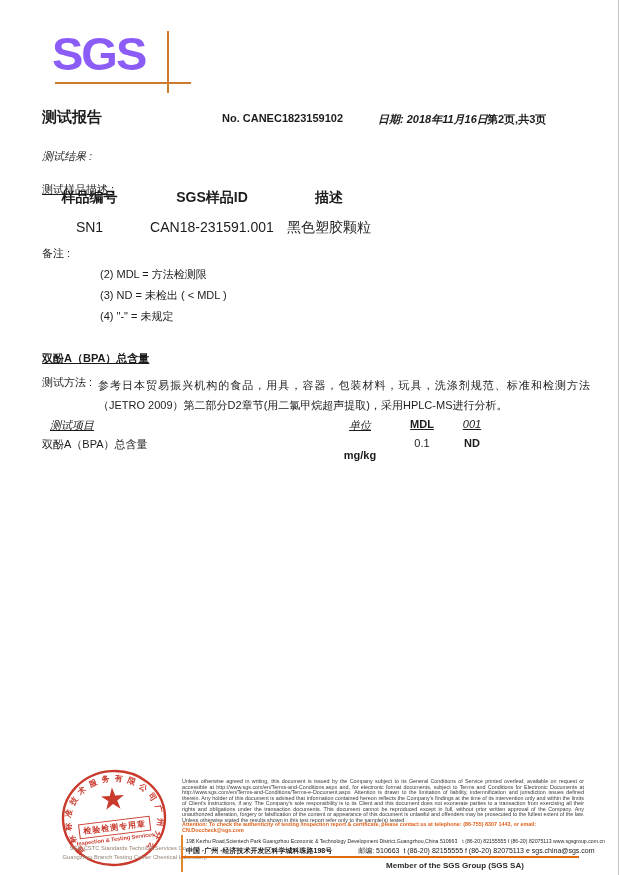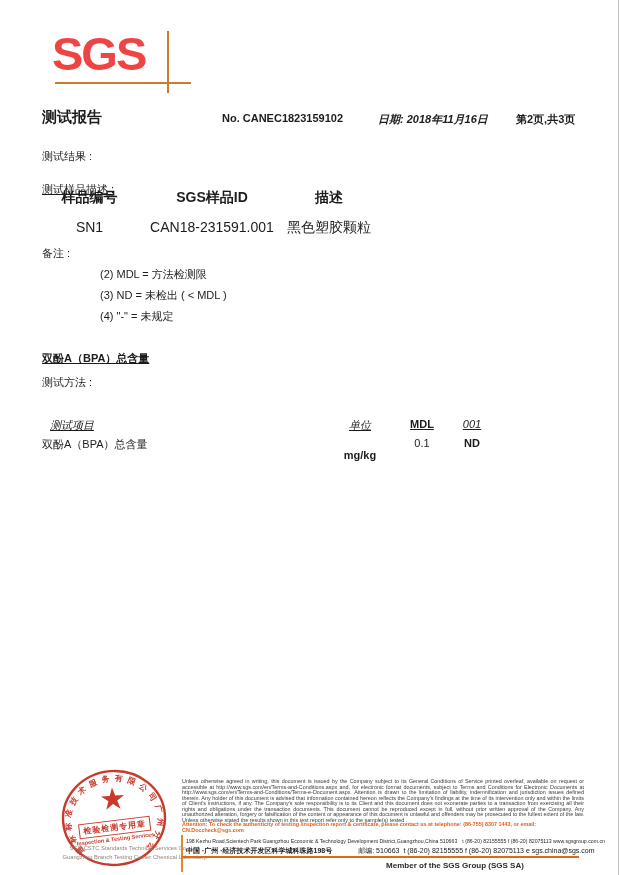--- a/index.html
+++ b/index.html
@@ -14,34 +14,34 @@
     border-right: 1px solid #c3c3c3;
     overflow: hidden;
   }
   .abs { position: absolute; }
 
   
   .logo-text {
     left: 52px; top: 26px;
     font-size: 47px; font-weight: 700;
     letter-spacing: -2px;
-    color: #ef4444;
+    color: #8b5cf6;
     font-family: "Liberation Sans", sans-serif;
     text-align: right;
   }
   .logo-hline { left: 55px; top: 82px; width: 136px; height: 2px; background: #cf7b2e; }
   .logo-vline { left: 167px; top: 31px; width: 2px; height: 62px; background: #cf7b2e; }
 
   
   .report-title { left: 42px; top: 108px; font-size: 15px; font-weight: 700; }
   .report-no    { left: 222px; top: 112px; font-size: 11px; font-weight: 700; }
   .report-date  { left: 378px; top: 112px; font-size: 11px; font-weight: 700; font-style: italic; }
-  .report-page  { left: 487px; top: 112px; font-size: 11px; font-weight: 700; padding-left: 29px; }
+  .report-page  { left: 487px; top: 112px; font-size: 11px; font-weight: 700; }
 
-  .results-label { left: 42px; top: 149px; font-size: 11px; }
+  .results-label { left: 42px; top: 149px; font-size: 11px; font-style: italic; }
   .sample-desc-label { left: 42px; top: 182px; font-size: 11px; text-decoration: underline; }
 
   
   .sample-table { left: 42px; top: 189px; display: grid; grid-template-columns: 95px 150px auto; row-gap: 12px; font-size: 14px; }
   .sample-table .hdr { font-weight: 700; }
   .sample-table .c { text-align: center; }
   .sample-table .l { text-align: center; }
 
   
   .notes-label { left: 42px; top: 246px; font-size: 11px; }
@@ -128,20 +128,21 @@
 
   <div class="abs notes-label">备注 :</div>
   <div class="abs notes-list">
     <div>(2) MDL = 方法检测限</div>
     <div>(3) ND = 未检出 ( &lt; MDL )</div>
     <div>(4) "-" = 未规定</div>
   </div>
 
   <div class="abs bpa-heading">双酚A（BPA）总含量</div>
   <div class="abs method-label">测试方法 :</div>
+  <div class="abs method-text">参考日本贸易振兴机构的食品，用具，容器，包装材料，玩具，洗涤剂规范、标准和检测方法（JETRO 2009）第二部分D2章节(用二氯甲烷超声提取)，采用HPLC-MS进行分析。</div>
 
   <div class="abs rt-hdr-item">测试项目</div>
   <div class="abs rt-hdr-unit">单位</div>
   <div class="abs rt-hdr-mdl">MDL</div>
   <div class="abs rt-hdr-001">001</div>
   <div class="abs rt-row-item">双酚A（BPA）总含量</div>
   <div class="abs rt-row-unit">mg/kg</div>
   <div class="abs rt-row-mdl">0.1</div>
   <div class="abs rt-row-val">ND</div>
 

